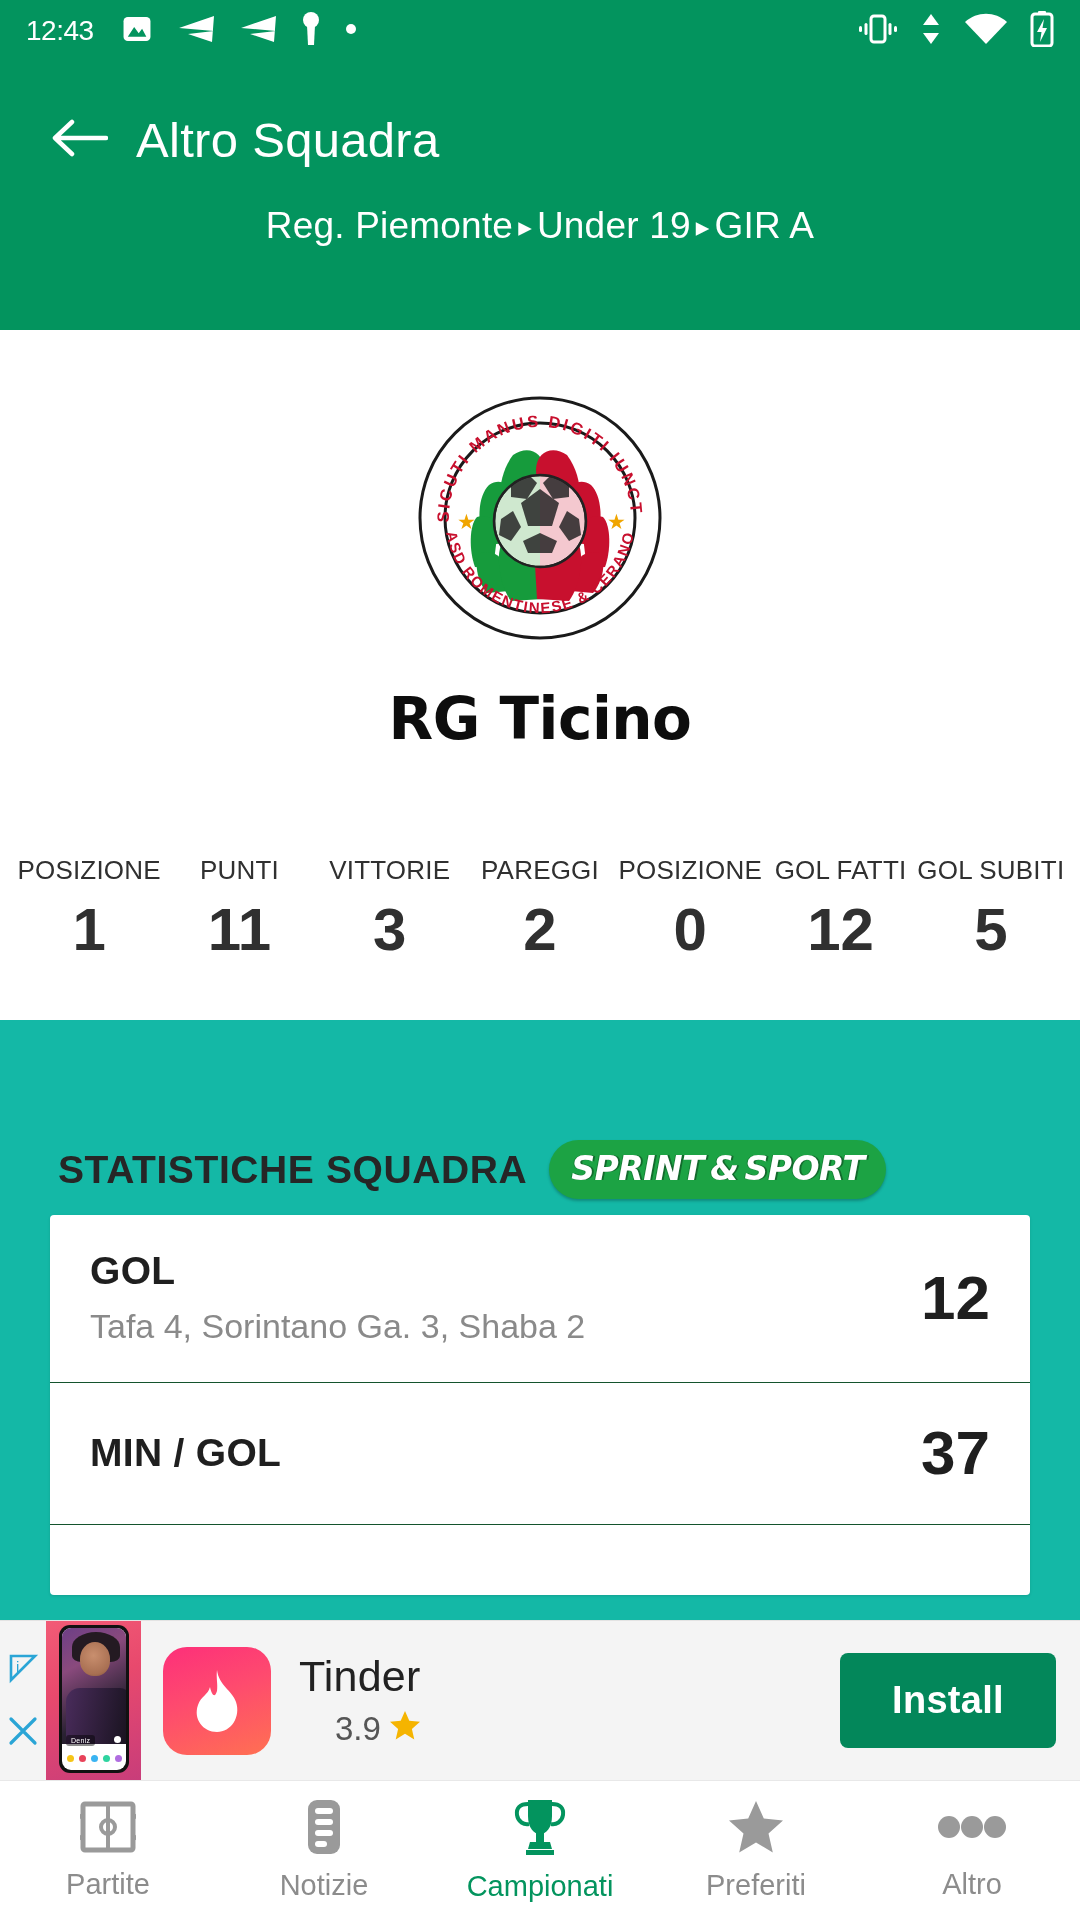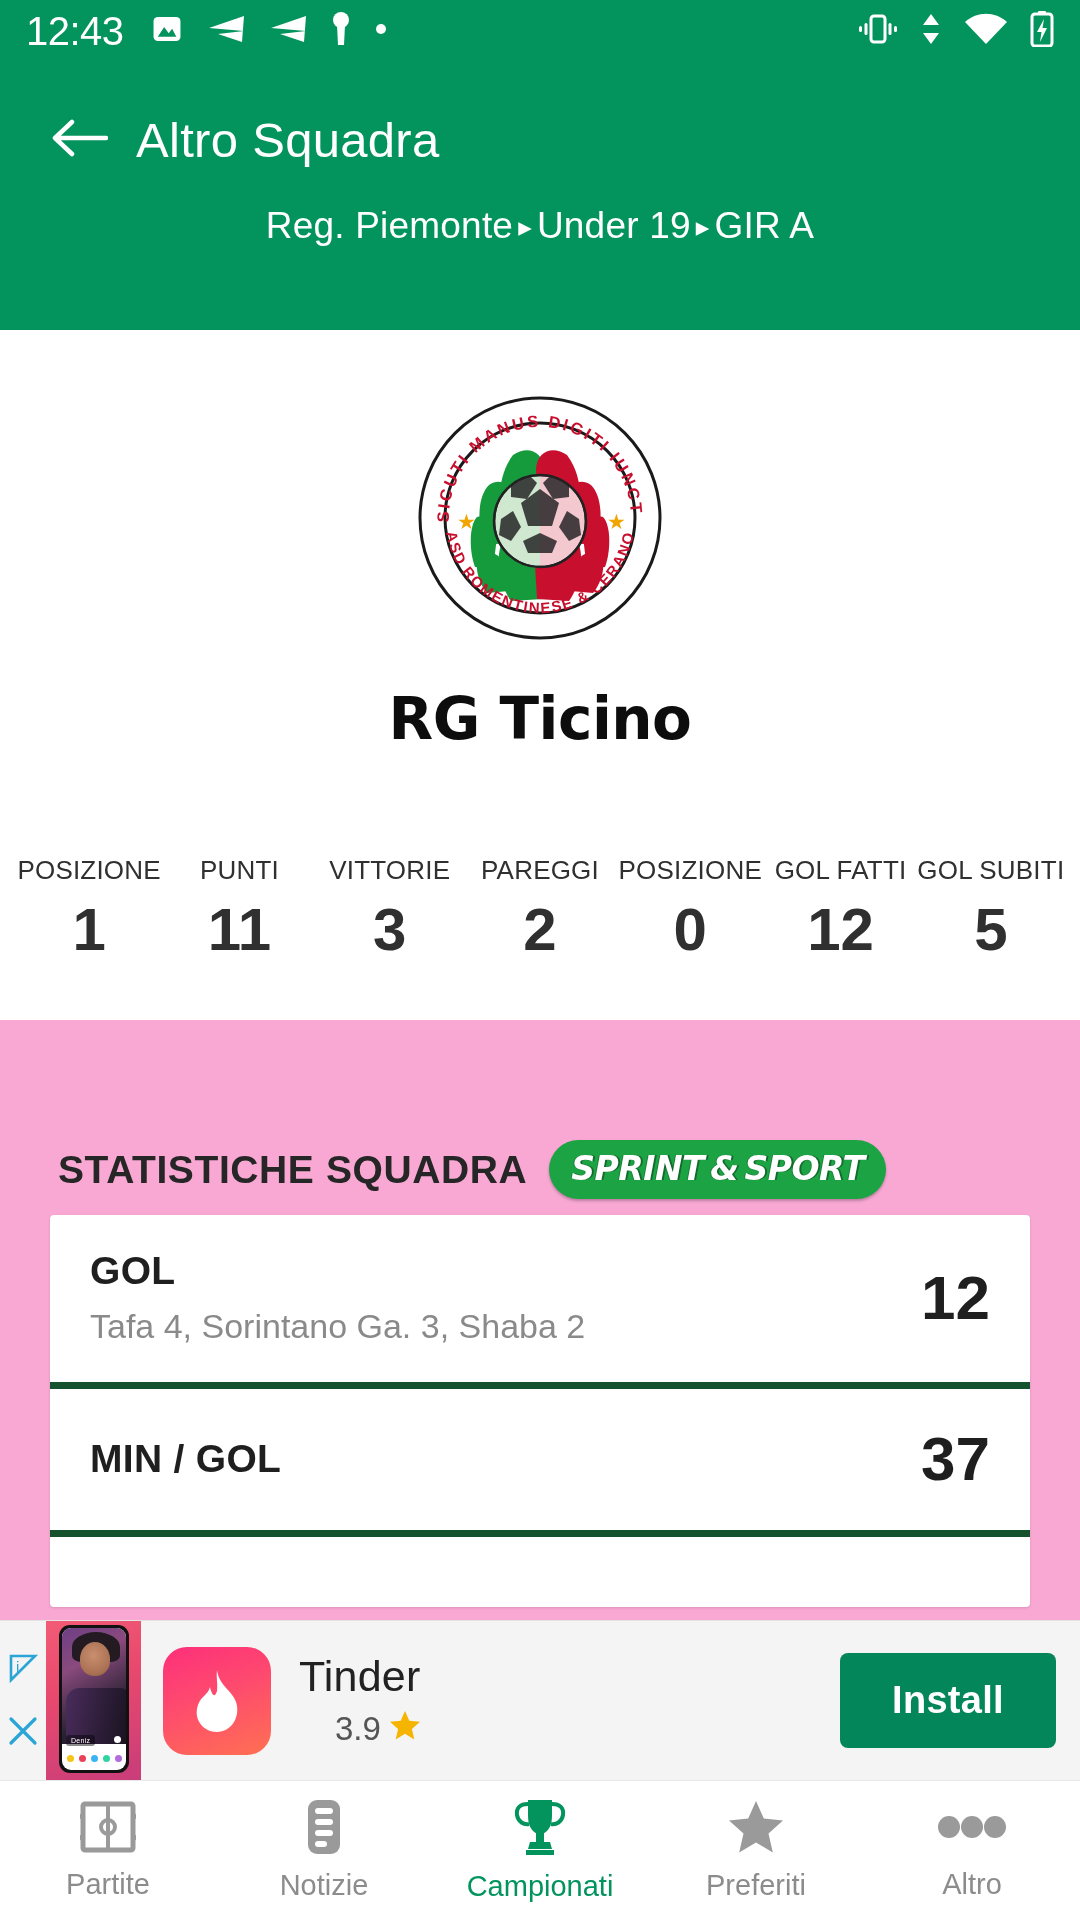--- a/index.html
+++ b/index.html
@@ -14,21 +14,21 @@
   
   .header {
     position:absolute; top:0; left:0; width:1080px; height:330px;
     background:#03945e; color:#fff;
   }
   .statusbar {
     position:absolute; top:0; left:0; width:1080px; height:62px;
     display:flex; align-items:center;
   }
   .sb-time {
-    font-size:40px; font-weight:400; letter-spacing:-0.5px;
+    font-size:28px; font-weight:400; letter-spacing:-0.5px;
     margin-left:26px; line-height:1; color:#fff;
   }
   .sb-left-icons { display:flex; align-items:center; gap:22px; margin-left:26px; }
   .sb-right-icons {
     position:absolute; right:26px; top:0; height:62px;
     display:flex; align-items:center; gap:22px;
   }
   .ic { display:block; }
 
   .navrow {
@@ -75,21 +75,21 @@
   .stat-label {
     font-size:26px; color:#303030; letter-spacing:0.2px;
     white-space:nowrap; font-weight:400;
   }
   .stat-value {
     font-size:60px; font-weight:bold; color:#303030;
     margin-top:14px; line-height:1;
   }
 
   
-  .section { position:absolute; top:1020px; left:0; width:1080px; bottom:0; background:#f9a8d4; }
+  .section { position:absolute; top:1020px; left:0; width:1080px; bottom:0; background:#14b8a6; }
   .section-head {
     position:absolute; top:120px; left:58px;
     display:flex; align-items:center; gap:22px;
   }
   .section-title {
     font-size:39px; font-weight:bold; color:#262626; letter-spacing:0.6px;
   }
   .sponsor-badge {
     background:#1ca344; border-radius:40px;
     padding:9px 22px 11px 22px;
@@ -105,21 +105,21 @@
   }
 
   .cards {
     position:absolute; top:195px; left:50px; width:980px;
     background:#ffffff; border-radius:4px; overflow:hidden;
     box-shadow:0 1px 3px rgba(0,0,0,0.13);
   }
   .card-row {
     display:flex; align-items:center; justify-content:space-between;
     padding:34px 40px 36px 40px;
-    border-bottom:7px solid #14532d;
+    border-bottom:1px solid #14532d;
     min-height:140px;
   }
   .card-row:last-child { border-bottom:none; }
   .card-left { flex:1 1 auto; }
   .card-title {
     font-size:39px; font-weight:bold; color:#1f1f1f; letter-spacing:0.3px;
   }
   .card-sub {
     font-size:34px; color:#8a8a8a; margin-top:14px; font-weight:400;
   }

